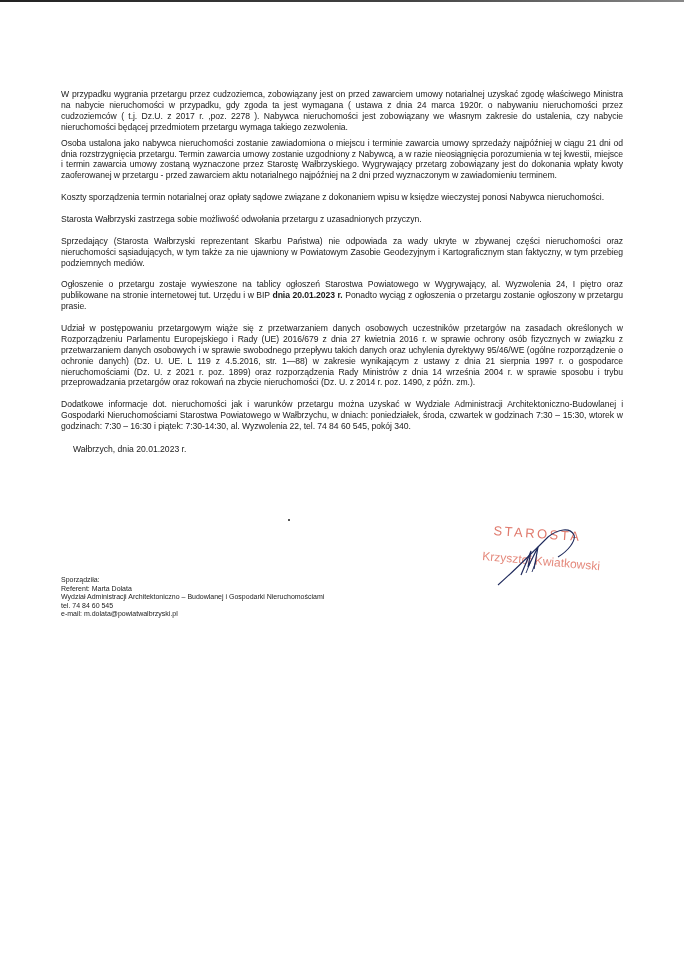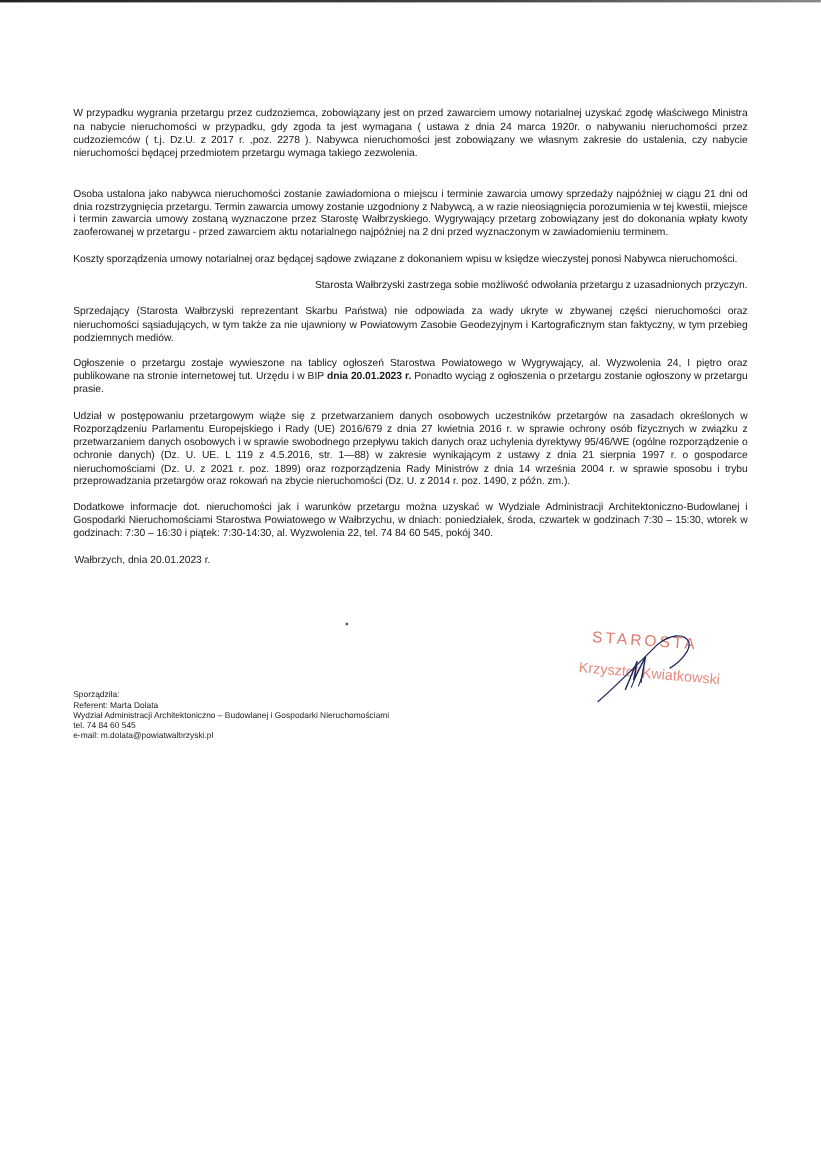--- a/index.html
+++ b/index.html
@@ -27,25 +27,25 @@
       top: 89px;
       width: 562px;
       font-size: 8.6px;
       line-height: 10.9px;
     }
     .para {
       margin: 0 0 10.9px 0;
       text-align: justify;
       letter-spacing: -0.05px;
     }
-    .para.gap2 { margin-bottom: 23px; }
-    .para.left { text-align: right; }
+    .para.gap2 { margin-bottom: 5px; }
+    .para.left { text-align: left; }
     .bold { font-weight: bold; }
     .place-date {
-      margin: 1px;
+      margin: 12px;
     }
     .scan-dot {
       position: absolute;
       left: 288px;
       top: 519px;
       width: 2px;
       height: 2px;
       background: #555;
     }
     .stamp {
@@ -93,21 +93,21 @@
     .prepared div { white-space: nowrap; }
   </style>
 </head>
 <body>
 
 <div class="scan-edge"></div>
 
 <div class="page">
   <p class="para gap2">W przypadku wygrania przetargu przez cudzoziemca, zobowiązany jest on przed zawarciem umowy notarialnej uzyskać zgodę właściwego Ministra na nabycie nieruchomości w przypadku, gdy zgoda ta jest wymagana ( ustawa z dnia 24 marca 1920r. o nabywaniu nieruchomości przez cudzoziemców ( t.j. Dz.U. z 2017 r. ,poz. 2278 ). Nabywca nieruchomości jest zobowiązany we własnym zakresie do ustalenia, czy nabycie nieruchomości będącej przedmiotem przetargu wymaga takiego zezwolenia.</p>
   <p class="para">Osoba ustalona jako nabywca nieruchomości zostanie zawiadomiona o miejscu i terminie zawarcia umowy sprzedaży najpóźniej w ciągu 21 dni od dnia rozstrzygnięcia przetargu. Termin zawarcia umowy zostanie uzgodniony z Nabywcą, a w razie nieosiągnięcia porozumienia w tej kwestii, miejsce i termin zawarcia umowy zostaną wyznaczone przez Starostę Wałbrzyskiego. Wygrywający przetarg zobowiązany jest do dokonania wpłaty kwoty zaoferowanej w przetargu - przed zawarciem aktu notarialnego najpóźniej na 2 dni przed wyznaczonym w zawiadomieniu terminem.</p>
-  <p class="para">Koszty sporządzenia umowy notarialnej oraz będącej sądowe związane z dokonaniem wpisu w księdze wieczystej ponosi Nabywca nieruchomości.</p>
+  <p class="para">Koszty sporządzenia termin notarialnej oraz opłaty sądowe związane z dokonaniem wpisu w księdze wieczystej ponosi Nabywca nieruchomości.</p>
   <p class="para left">Starosta Wałbrzyski zastrzega sobie możliwość odwołania przetargu z uzasadnionych przyczyn.</p>
   <p class="para">Sprzedający (Starosta Wałbrzyski reprezentant Skarbu Państwa)  nie odpowiada za wady ukryte w zbywanej części nieruchomości oraz nieruchomości sąsiadujących, w tym także za nie ujawniony w Powiatowym Zasobie Geodezyjnym i Kartograficznym stan faktyczny, w tym przebieg podziemnych mediów.</p>
   <p class="para"><span>Ogłoszenie o przetargu zostaje wywieszone na tablicy ogłoszeń Starostwa Powiatowego w Wygrywający, al. Wyzwolenia 24, I piętro oraz publikowane na stronie internetowej tut. Urzędu i w BIP </span><span class="bold">dnia 20.01.2023 r.</span><span> Ponadto wyciąg z ogłoszenia o przetargu zostanie ogłoszony w przetargu prasie.</span></p>
   <p class="para">Udział w postępowaniu przetargowym wiąże się z przetwarzaniem danych osobowych uczestników przetargów na zasadach określonych w Rozporządzeniu Parlamentu Europejskiego i Rady (UE) 2016/679 z dnia 27 kwietnia 2016 r. w sprawie ochrony osób fizycznych w związku z przetwarzaniem danych osobowych i w sprawie swobodnego przepływu takich danych oraz uchylenia dyrektywy 95/46/WE (ogólne rozporządzenie o ochronie danych) (Dz. U. UE. L 119 z 4.5.2016, str. 1—88) w zakresie wynikającym z ustawy z dnia 21 sierpnia 1997 r. o gospodarce nieruchomościami (Dz. U. z 2021 r. poz. 1899) oraz rozporządzenia Rady Ministrów z dnia 14 września 2004 r. w sprawie sposobu i trybu przeprowadzania przetargów oraz rokowań na zbycie nieruchomości (Dz. U. z 2014 r. poz. 1490, z późn. zm.).</p>
   <p class="para">Dodatkowe informacje dot. nieruchomości jak i warunków przetargu można uzyskać w Wydziale Administracji Architektoniczno-Budowlanej i Gospodarki Nieruchomościami Starostwa Powiatowego w Wałbrzychu, w dniach: poniedziałek, środa, czwartek w godzinach 7:30 – 15:30, wtorek w godzinach: 7:30 – 16:30 i piątek: 7:30-14:30, al. Wyzwolenia 22, tel. 74 84 60 545, pokój 340.</p>
   <p class="place-date">Wałbrzych, dnia 20.01.2023 r.</p>
 </div>
 
 <div class="scan-dot"></div>
 

